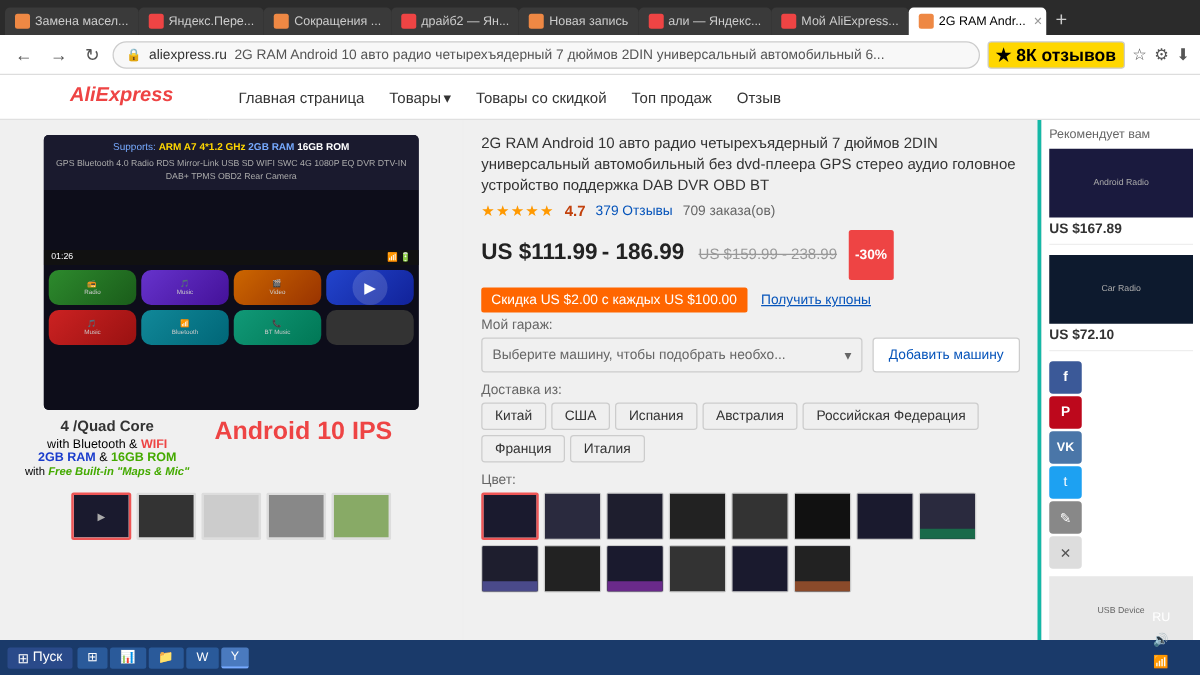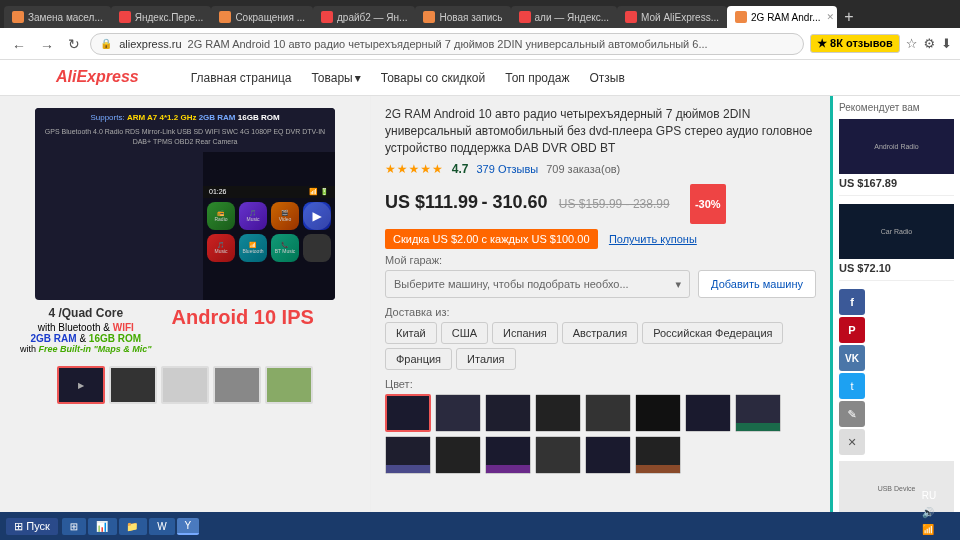--- a/index.html
+++ b/index.html
@@ -12,36 +12,36 @@
     .tab-favicon.orange { background: #e84; }
     .tab-close { margin-left: 2px; color: #999; font-size: 9px; }
     .tab-new { width: 24px; height: 22px; display: flex; align-items: center; justify-content: center; color: #ccc; font-size: 16px; cursor: pointer; }
 
     .address-bar-row { background: #fff; height: 32px; display: flex; align-items: center; padding: 0 8px; gap: 6px; border-bottom: 1px solid #ddd; }
     .nav-btn { color: #555; font-size: 14px; cursor: pointer; padding: 2px 4px; }
     .address-bar { flex: 1; height: 22px; border: 1px solid #ccc; border-radius: 11px; padding: 0 10px; font-size: 11px; background: #f8f8f8; display: flex; align-items: center; gap: 6px; }
     .address-bar-lock { color: #5a5; font-size: 10px; }
     .address-text { font-size: 11px; color: #333; }
     .action-btn { color: #555; font-size: 13px; cursor: pointer; }
-    .reviews-badge { background: #ffd700; border: 1px solid #ccc; border-radius: 3px; padding: 2px 6px; font-size: 11px; font-weight: bold; display: flex; align-items: center; gap: 3px; }
+    .reviews-badge { background: #ffd700; border: 1px solid #ccc; border-radius: 3px; padding: 2px 6px; font-size: 14px; font-weight: bold; display: flex; align-items: center; gap: 3px; }
 
     
     .page-content { height: 460px; overflow: hidden; }
 
     
     .site-nav { background: #fff; border-bottom: 1px solid #e0e0e0; height: 36px; display: flex; align-items: center; padding: 0 28px; gap: 24px; }
     .nav-items { display: flex; gap: 20px; align-items: center; }
     .nav-item { font-size: 12px; color: #333; cursor: pointer; display: flex; align-items: center; gap: 2px; }
 
     
     .main-content { display: flex; height: calc(460px - 36px); overflow: hidden; }
 
     
     .product-left { width: 370px; padding: 12px; flex-shrink: 0; }
-    .product-main-img { width: 300px; height: 192px; background: #1a1a2e; margin: 0 auto; border-radius: 4px; overflow: hidden; position: relative; display: flex; flex-direction: column; align-items: flex-end; }
+    .product-main-img { width: 300px; height: 220px; background: #1a1a2e; margin: 0 auto; border-radius: 4px; overflow: hidden; position: relative; display: flex; flex-direction: column; }
     .product-specs-bar { background: #1a1a2e; color: #ccc; font-size: 8px; padding: 4px 8px; text-align: center; line-height: 1.6; }
 
     .car-radio-screen { background: #0d0d1a; flex: 1; display: flex; flex-direction: column; align-items: center; justify-content: center; position: relative; }
     .screen-header { width: 100%; background: #111; padding: 2px 6px; display: flex; justify-content: space-between; align-items: center; }
     .screen-time { color: #fff; font-size: 7px; }
     .screen-icons { color: #fff; font-size: 7px; }
     .screen-app-grid { display: grid; grid-template-columns: repeat(4, 1fr); gap: 4px; padding: 4px; width: 100%; }
     .app-icon { background: linear-gradient(135deg, #444, #222); border-radius: 8px; height: 28px; display: flex; flex-direction: column; align-items: center; justify-content: center; font-size: 6px; color: #ccc; }
     .app-icon.green { background: linear-gradient(135deg, #2d8a2d, #1a5c1a); }
     .app-icon.orange { background: linear-gradient(135deg, #cc6600, #993300); }
@@ -61,27 +61,27 @@
     .thumb-inner.screen { background: #1a1a2e; }
     .thumb-inner.white-unit { background: #ccc; }
     .thumb-inner.side-view { background: #888; }
     .thumb-inner.box { background: #8a6; }
 
     
     .product-right { flex: 1; padding: 10px 14px; overflow-y: auto; border-left: 1px solid #eee; }
     .product-title { font-size: 12px; color: #333; line-height: 1.4; margin-bottom: 6px; }
     .rating-row { display: flex; align-items: center; gap: 8px; margin-bottom: 8px; }
     .stars { color: #f90; font-size: 12px; letter-spacing: 1px; }
-    .rating-num { color: #14532d; font-size: 12px; font-weight: bold; }
+    .rating-num { color: #c2410c; font-size: 12px; font-weight: bold; }
     .reviews-count { color: #0654ba; font-size: 11px; cursor: pointer; }
     .orders-count { color: #666; font-size: 11px; }
 
     .price-row { margin-bottom: 8px; }
     .price-original { font-size: 12px; color: #999; text-decoration: line-through; margin-left: 8px; }
-    .discount-badge { display: inline-block; background: #e44; color: #fff; font-size: 11px; font-weight: bold; padding: 14px 5px; border-radius: 2px; margin-left: 17px; }
+    .discount-badge { display: inline-block; background: #e44; color: #fff; font-size: 11px; font-weight: bold; padding: 14px 5px; border-radius: 2px; margin-left: 6px; }
 
     .section-label { font-size: 11px; color: #666; margin-bottom: 4px; margin-top: 6px; }
     .car-selector { display: flex; gap: 8px; align-items: center; }
     .car-select-input { flex: 1; height: 28px; border: 1px solid #ccc; border-radius: 3px; padding: 0 8px; font-size: 11px; color: #666; display: flex; align-items: center; justify-content: space-between; }
     .add-car-btn { padding: 0 12px; height: 28px; background: #fff; border: 1px solid #ccc; border-radius: 3px; font-size: 11px; color: #0654ba; cursor: pointer; white-space: nowrap; }
 
     .delivery-section { margin-top: 8px; }
     .delivery-options { display: flex; flex-wrap: wrap; gap: 4px; margin-top: 4px; }
     .delivery-btn { padding: 4px 10px; border: 1px solid #ccc; border-radius: 3px; font-size: 11px; color: #333; cursor: pointer; }
 
@@ -291,21 +291,21 @@
         <div class="rating-row">
           <span class="stars">★★★★★</span>
           <span class="rating-num">4.7</span>
           <span class="reviews-count">379 Отзывы</span>
           <span class="orders-count">709 заказа(ов)</span>
         </div>
 
         <div class="price-row">
           <span style="font-size:18px;font-weight:bold;color:#222;">US $111.99</span>
           <span style="font-size:18px;font-weight:bold;color:#222;"> - </span>
-          <span style="font-size:18px;font-weight:bold;color:#222;">310.60</span>
+          <span style="font-size:18px;font-weight:bold;color:#222;">186.99</span>
           <span class="price-original">US $159.99 - 238.99</span>
           <span class="discount-badge">-30%</span>
         </div>
 
         <div style="margin-bottom:8px;">
           <span style="background:#ff6600;color:#fff;font-size:11px;padding:4px 8px;border-radius:2px;">Скидка US $2.00 с каждых US $100.00</span>
           <span style="color:#0654ba;font-size:11px;margin-left:8px;cursor:pointer;text-decoration:underline;">Получить купоны</span>
         </div>
 
         <div class="section-label">Мой гараж:</div>

